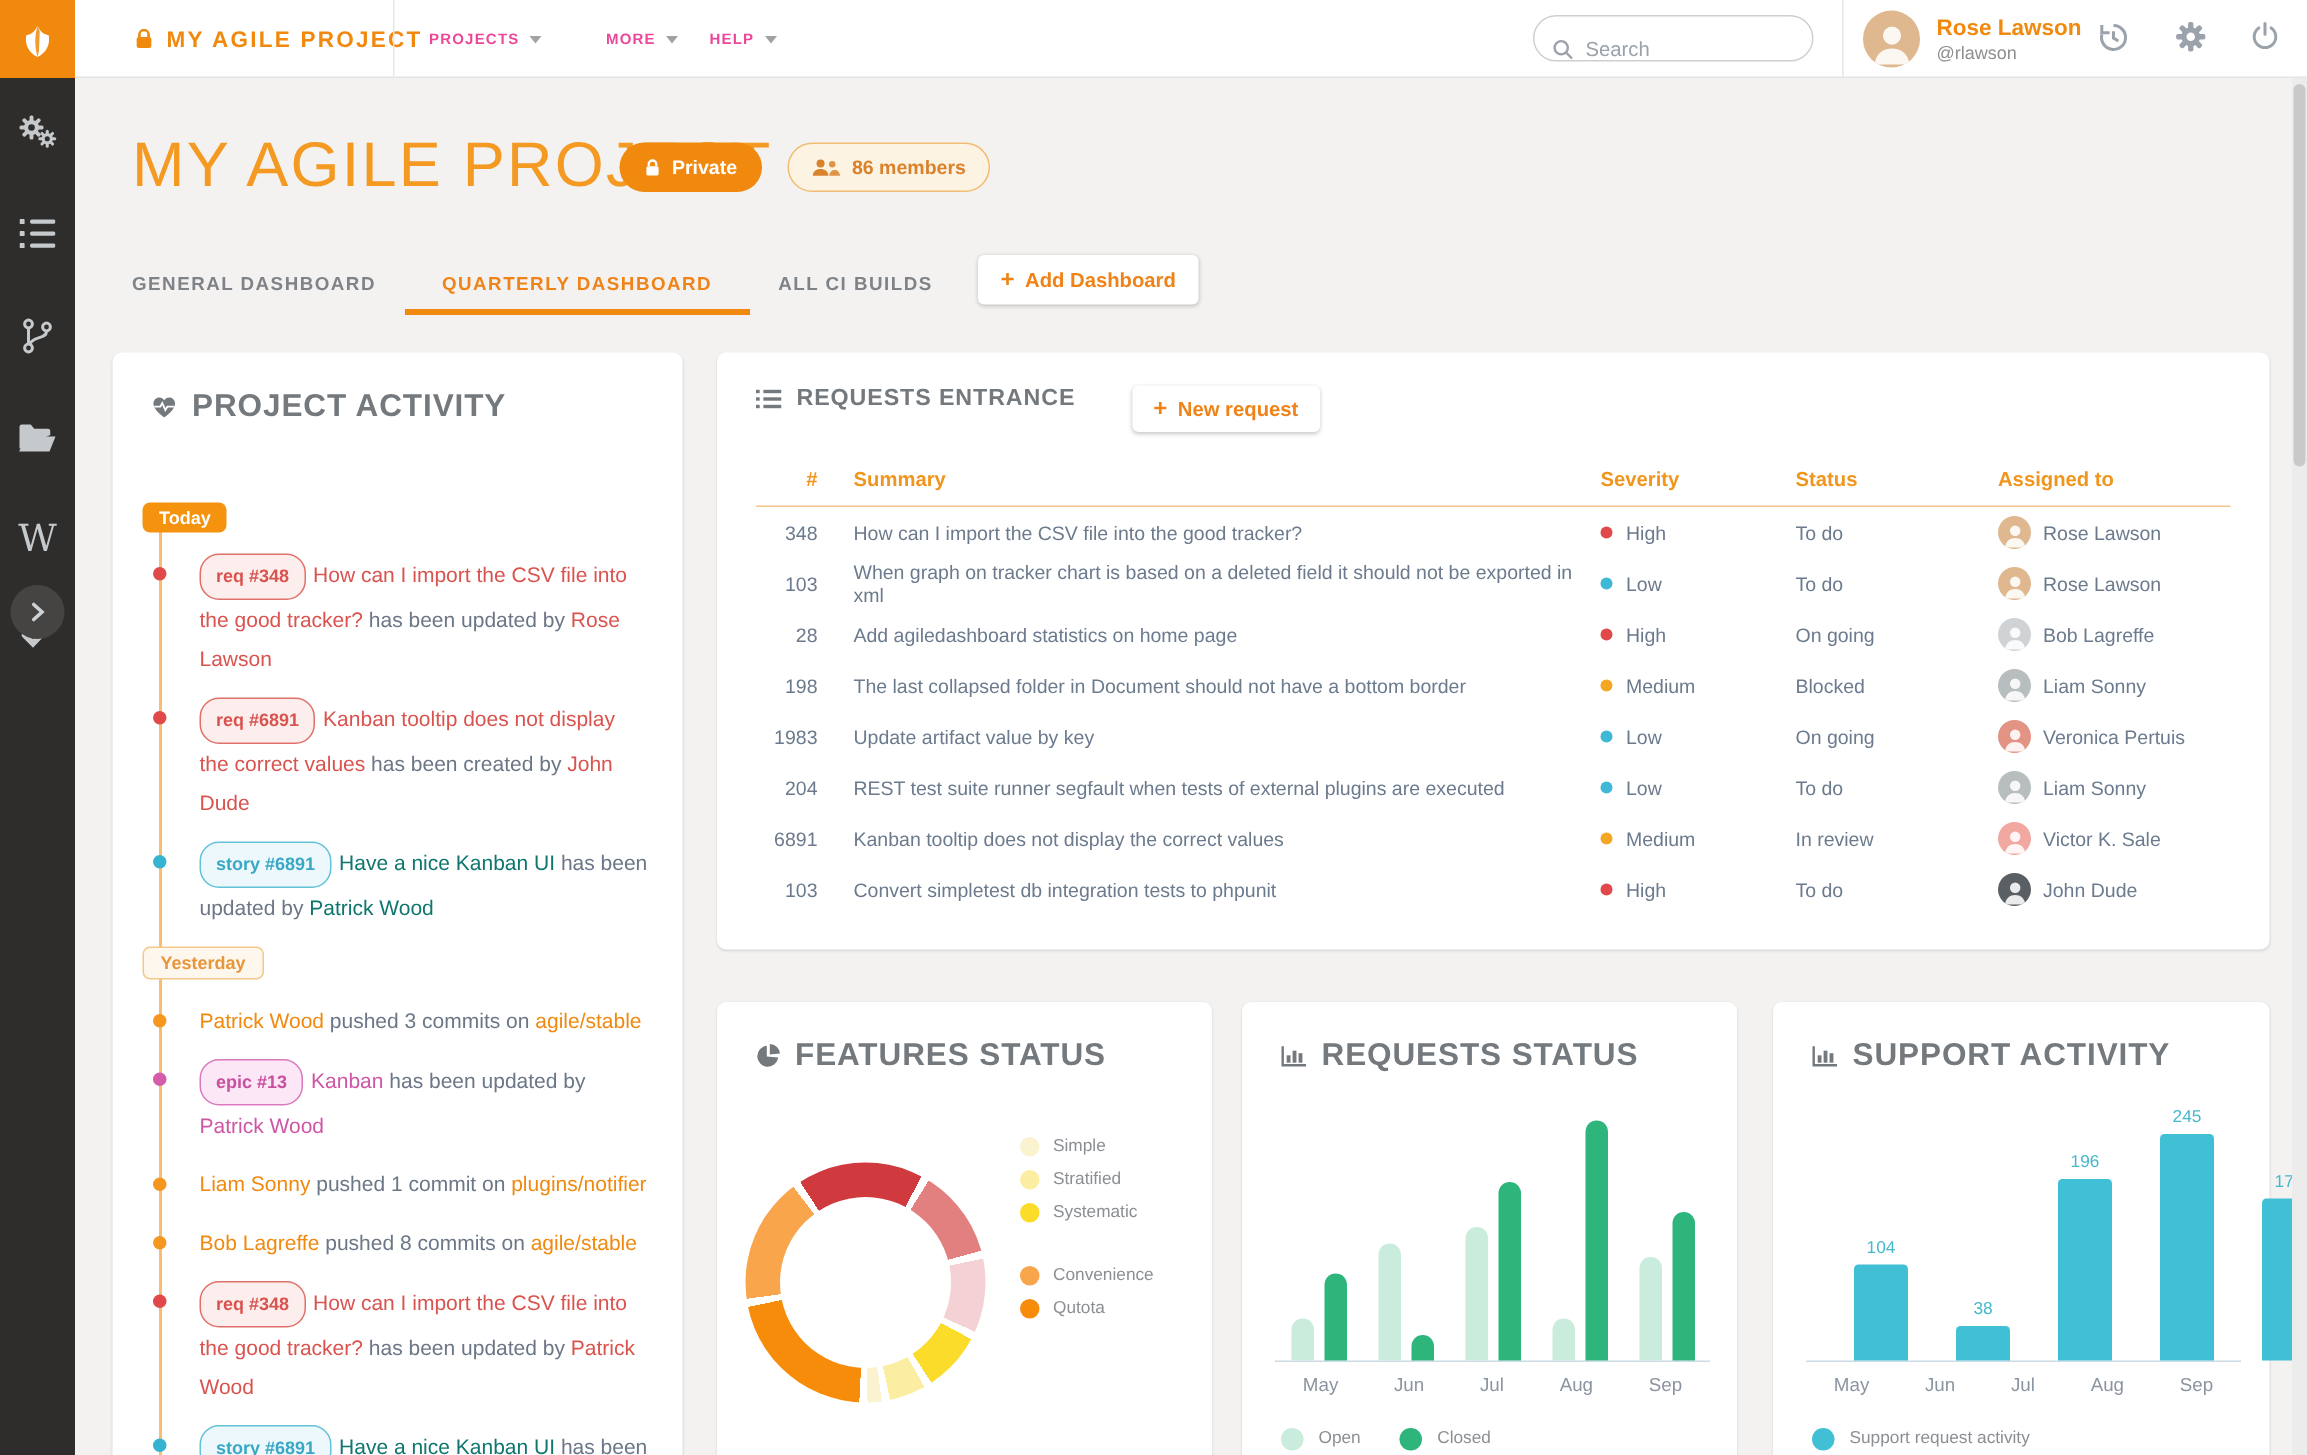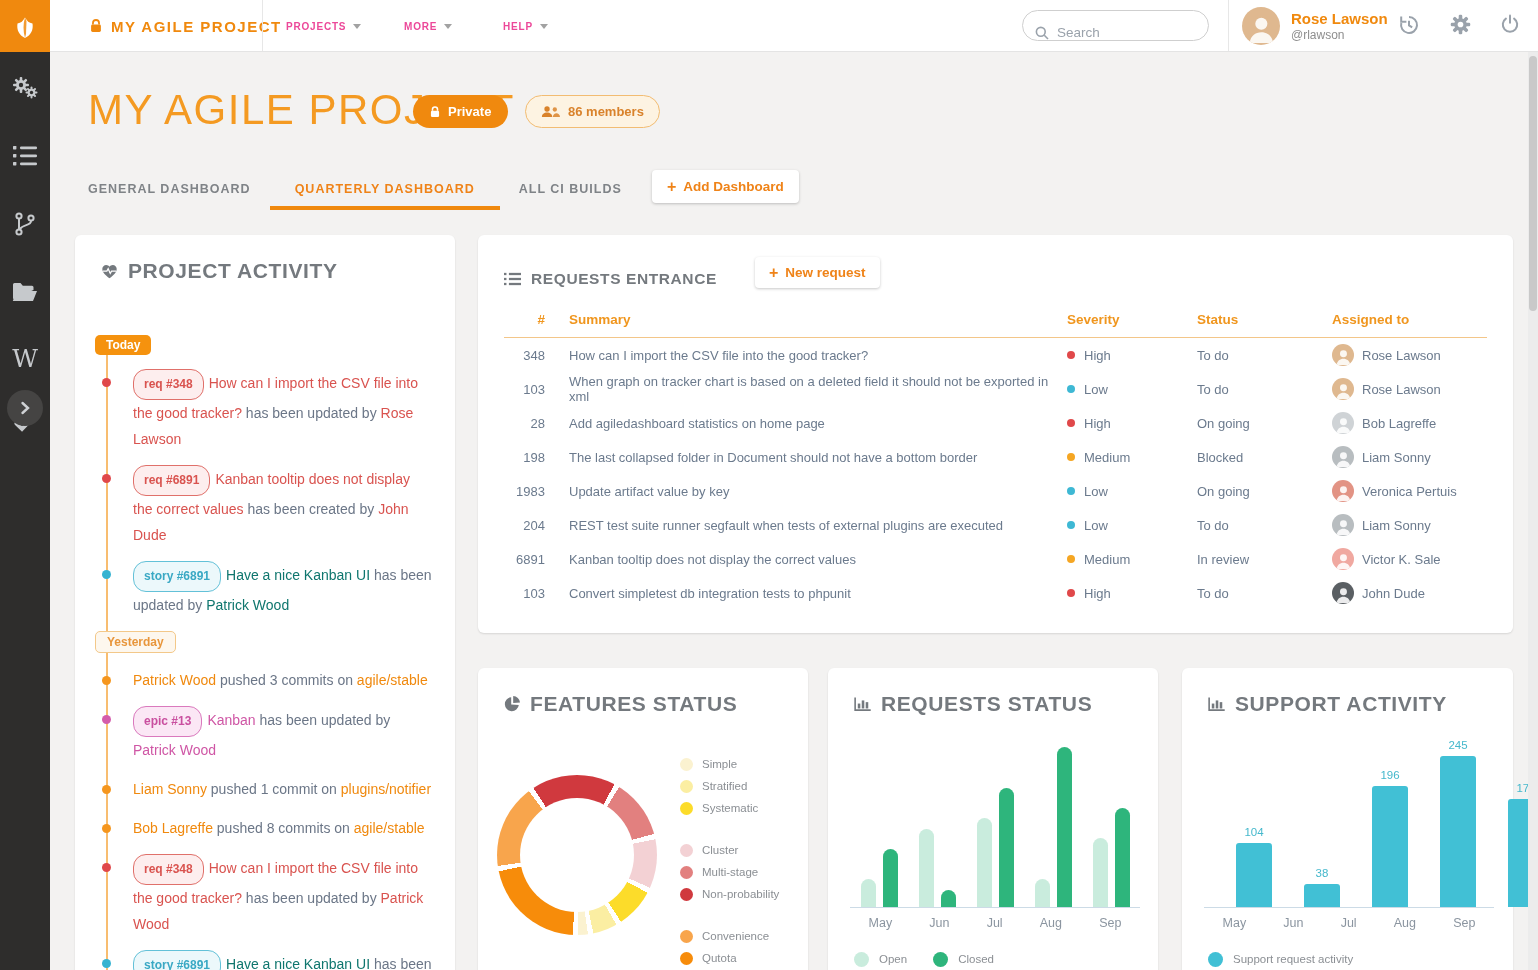--- a/index.html
+++ b/index.html
@@ -68,21 +68,21 @@
   .tl-dot { position:absolute; left:-31px; top:9px; width:9px; height:9px; border-radius:50%; }
   .t-link { cursor:pointer; }
   .c-red { color:#d9534f; } .c-blue { color:#0f766e; } .c-orange { color:#f0890e; } .c-pink { color:#cf56a5; }
   .t-plain { color:#6b7687; }
   .pill { display:inline-block; font-size:12px; font-weight:700; border-radius:13px; padding:1px 10px 2px; margin-right:5px; cursor:pointer; white-space:nowrap; }
   .pill-red  { color:#d9534f; background:#fdeeee; border:1.5px solid #e0706a; }
   .pill-blue { color:#3aa8c4; background:#ecf8fb; border:1.5px solid #63c1d8; }
   .pill-pink { color:#c94f9f; background:#fbe7f5; border:1.5px solid #da79bd; }
 
   
-  .req-head-row { display:flex; align-items:flex-end; gap:38px; padding:22px 26px 0 26px; }
+  .req-head-row { display:flex; align-items:flex-start; gap:38px; padding:22px 26px 0 26px; }
   .req-title { display:flex; align-items:center; gap:10px; color:#74797e; font-size:15.5px; font-weight:700; letter-spacing:0.6px; }
   .btn-new-req { height:31px; background:#fff; border-radius:4px; box-shadow:0 1px 3px rgba(0,0,0,.22); display:flex; align-items:center; gap:7px; padding:0 14px; color:#ef8318; font-size:13.5px; font-weight:700; cursor:pointer; }
   .req-table { margin:14px 26px 0 26px; }
   .tr { display:grid; grid-template-columns:55px 1fr 120px 125px 155px; column-gap:10px; align-items:center; height:34px; font-size:13px; color:#6b7a8d; }
   .tr.head { color:#f0961e; font-weight:700; font-size:13.5px; border-bottom:1px solid #f3c689; height:36px; }
   .td-id { text-align:right; padding-right:14px; }
   .sev { display:flex; align-items:center; gap:9px; }
   .sev-dot { width:8px; height:8px; border-radius:50%; }
   .assignee { display:flex; align-items:center; gap:8px; }
 
@@ -133,21 +133,21 @@
     </div>
     <div class="nav-divider" style="left:262px"></div>
     <div class="nav-menu" style="left:286px">
         <span>PROJECTS</span>
         <span class="caret"></span>
       </div>
     <div class="nav-menu" style="left:404px">
         <span>MORE</span>
         <span class="caret"></span>
       </div>
-    <div class="nav-menu" style="left:503px">
+    <div class="nav-menu" style="left:473px">
         <span>HELP</span>
         <span class="caret"></span>
       </div>
     <div class="search-wrap">
       <svg width="14" height="14" viewBox="0 0 14 14">
           <circle cx="5.8" cy="5.8" r="4.4" fill="none" stroke="#9aa2ab" stroke-width="1.6"></circle>
           <path d="M9.3 9.3L13 13" stroke="#9aa2ab" stroke-width="1.6"></path>
         </svg>
       <input type="text" placeholder="Search" style="">
     </div>
@@ -505,34 +505,20 @@
               <span class="legend-swatch" style="background: rgb(251, 238, 162);"></span>
               <span>Stratified</span>
             </div>
             <div class="legend-item">
               <span class="legend-swatch" style="background: rgb(252, 220, 42);"></span>
               <span>Systematic</span>
             </div>
           </div>
           <div class="legend-group">
             <div class="legend-item">
-              <span class="legend-swatch" style="background: rgb(243, 209, 212);"></span>
-              <span>Cluster</span>
-            </div>
-            <div class="legend-item">
-              <span class="legend-swatch" style="background: rgb(226, 128, 127);"></span>
-              <span>Multi-stage</span>
-            </div>
-            <div class="legend-item">
-              <span class="legend-swatch" style="background: rgb(208, 57, 62);"></span>
-              <span>Non-probability</span>
-            </div>
-          </div>
-          <div class="legend-group">
-            <div class="legend-item">
               <span class="legend-swatch" style="background: rgb(248, 165, 76);"></span>
               <span>Convenience</span>
             </div>
             <div class="legend-item">
               <span class="legend-swatch" style="background: rgb(247, 140, 10);"></span>
               <span>Qutota</span>
             </div>
           </div>
         </div>
     </section>

